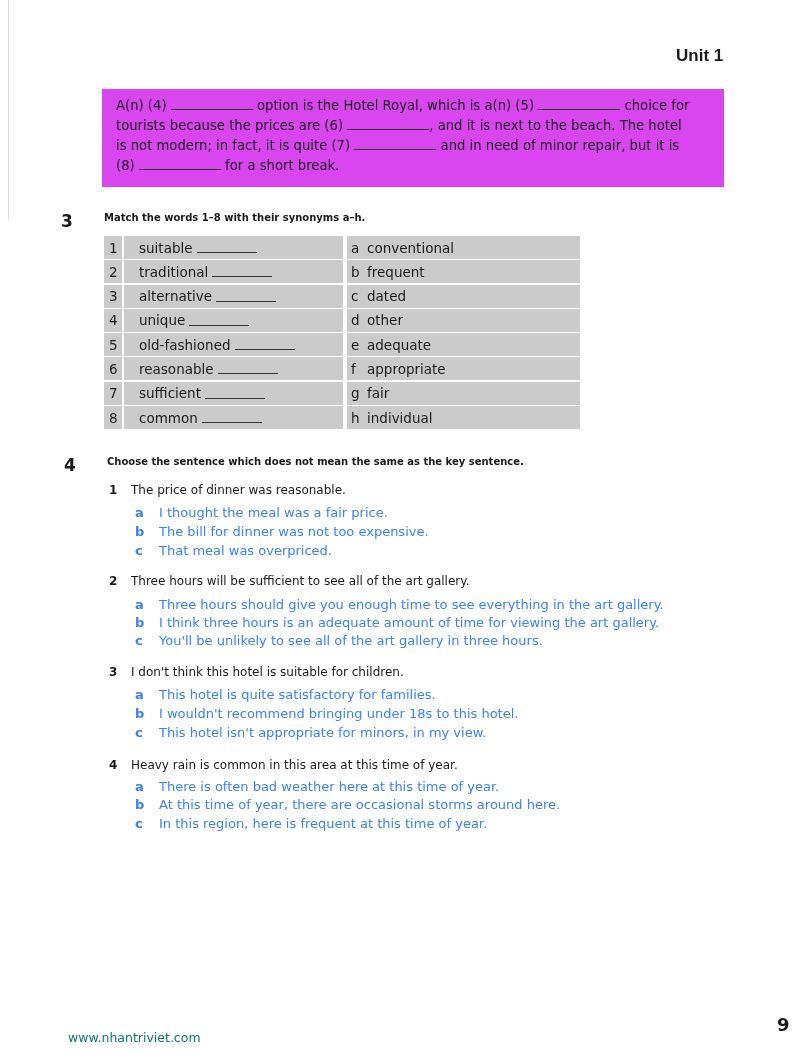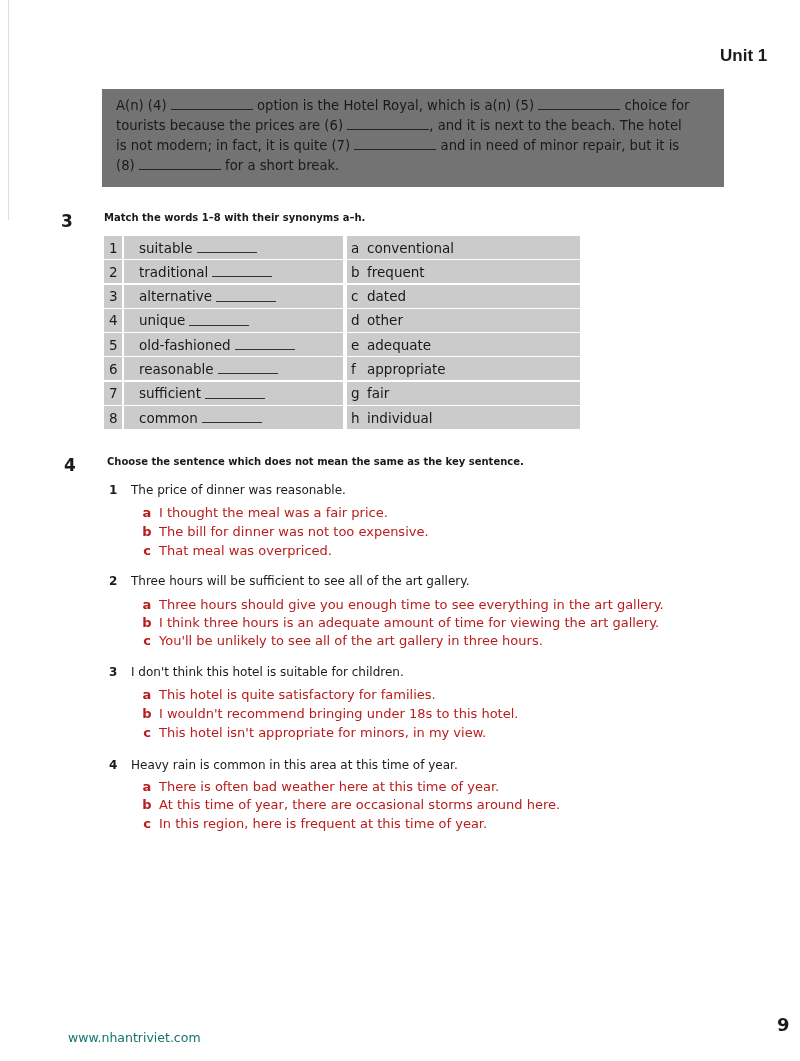--- a/index.html
+++ b/index.html
@@ -1,35 +1,35 @@
 <!DOCTYPE html>
 <html><head>
 <meta charset="utf-8">
 <style>
   html, body { margin:0; padding:0; }
   body { width:800px; height:1061px; background:#fff; position:relative; overflow:hidden;
          font-family:"DejaVu Sans", sans-serif; color:#1a1a1a; }
-  .unit { position:absolute; left:676px; top:46px; font-size:17px; font-weight:bold; font-family:"Liberation Sans", sans-serif;margin-left:44px; }
-  .gapbox { position:absolute; left:102px; top:89px; width:622px; height:98px; background:#737373;
+  .unit { position:absolute; left:676px; top:46px; font-size:17px; font-weight:bold; font-family:"Liberation Sans", sans-serif; }
+  .gapbox { position:absolute; left:102px; top:89px; width:622px; height:98px; background:#d946ef;
             font-size:13.2px; line-height:20px; padding:7px 14px; box-sizing:border-box; }
   .blank { display:inline-block; border-bottom:1px solid #222; height:12px; vertical-align:baseline; }
   .exnum { position:absolute; font-size:17px; font-weight:bold; }
   .exinst { position:absolute; font-size:10px; font-weight:bold; }
   .mtable { position:absolute; left:104px; top:236px; width:476px; }
   .mrow { display:flex; height:23px; margin-bottom:1.3px; }
   .mcell { background:#cbcbcb; display:flex; align-items:center; font-size:13.5px; }
   .mcell.l { width:239px; margin-right:4px; }
   .mcell.r { flex:1; }
   .mnum { width:20px; padding-left:5px; box-sizing:border-box; border-right:2px solid #fff; height:100%; display:flex; align-items:center; }
   .mword { padding-left:15px; }
   .mblank { display:inline-block; width:60px; border-bottom:1px solid #333; height:10px; margin-left:4px; }
   .rletter { width:20px; padding-left:4px; box-sizing:border-box; }
   .q { position:absolute; left:109px; font-size:12px; }
   .q .qn { display:inline-block; width:22px; font-weight:bold; }
-  .opt { position:absolute; left:135px; font-size:13px; color:#b91c1c;text-align:center; }
+  .opt { position:absolute; left:135px; font-size:13px; color:#3b82f6; }
   .opt .ol { display:inline-block; width:24px; font-weight:bold; }
   .footer-url { position:absolute; left:68px; top:1030px; font-size:12.5px; color:#0f766e; }
   .footer-title { position:absolute; left:601px; top:1020px; font-size:13px; font-weight:bold;margin-top:44px; }
   .footer-page { position:absolute; left:777px; top:1014px; font-size:18px; font-weight:bold; }
   .margin-line { position:absolute; left:8px; top:0; width:1px; height:220px; background:#ddd; }
 </style>
 </head>
 <body>
 
 <div class="margin-line"></div>

